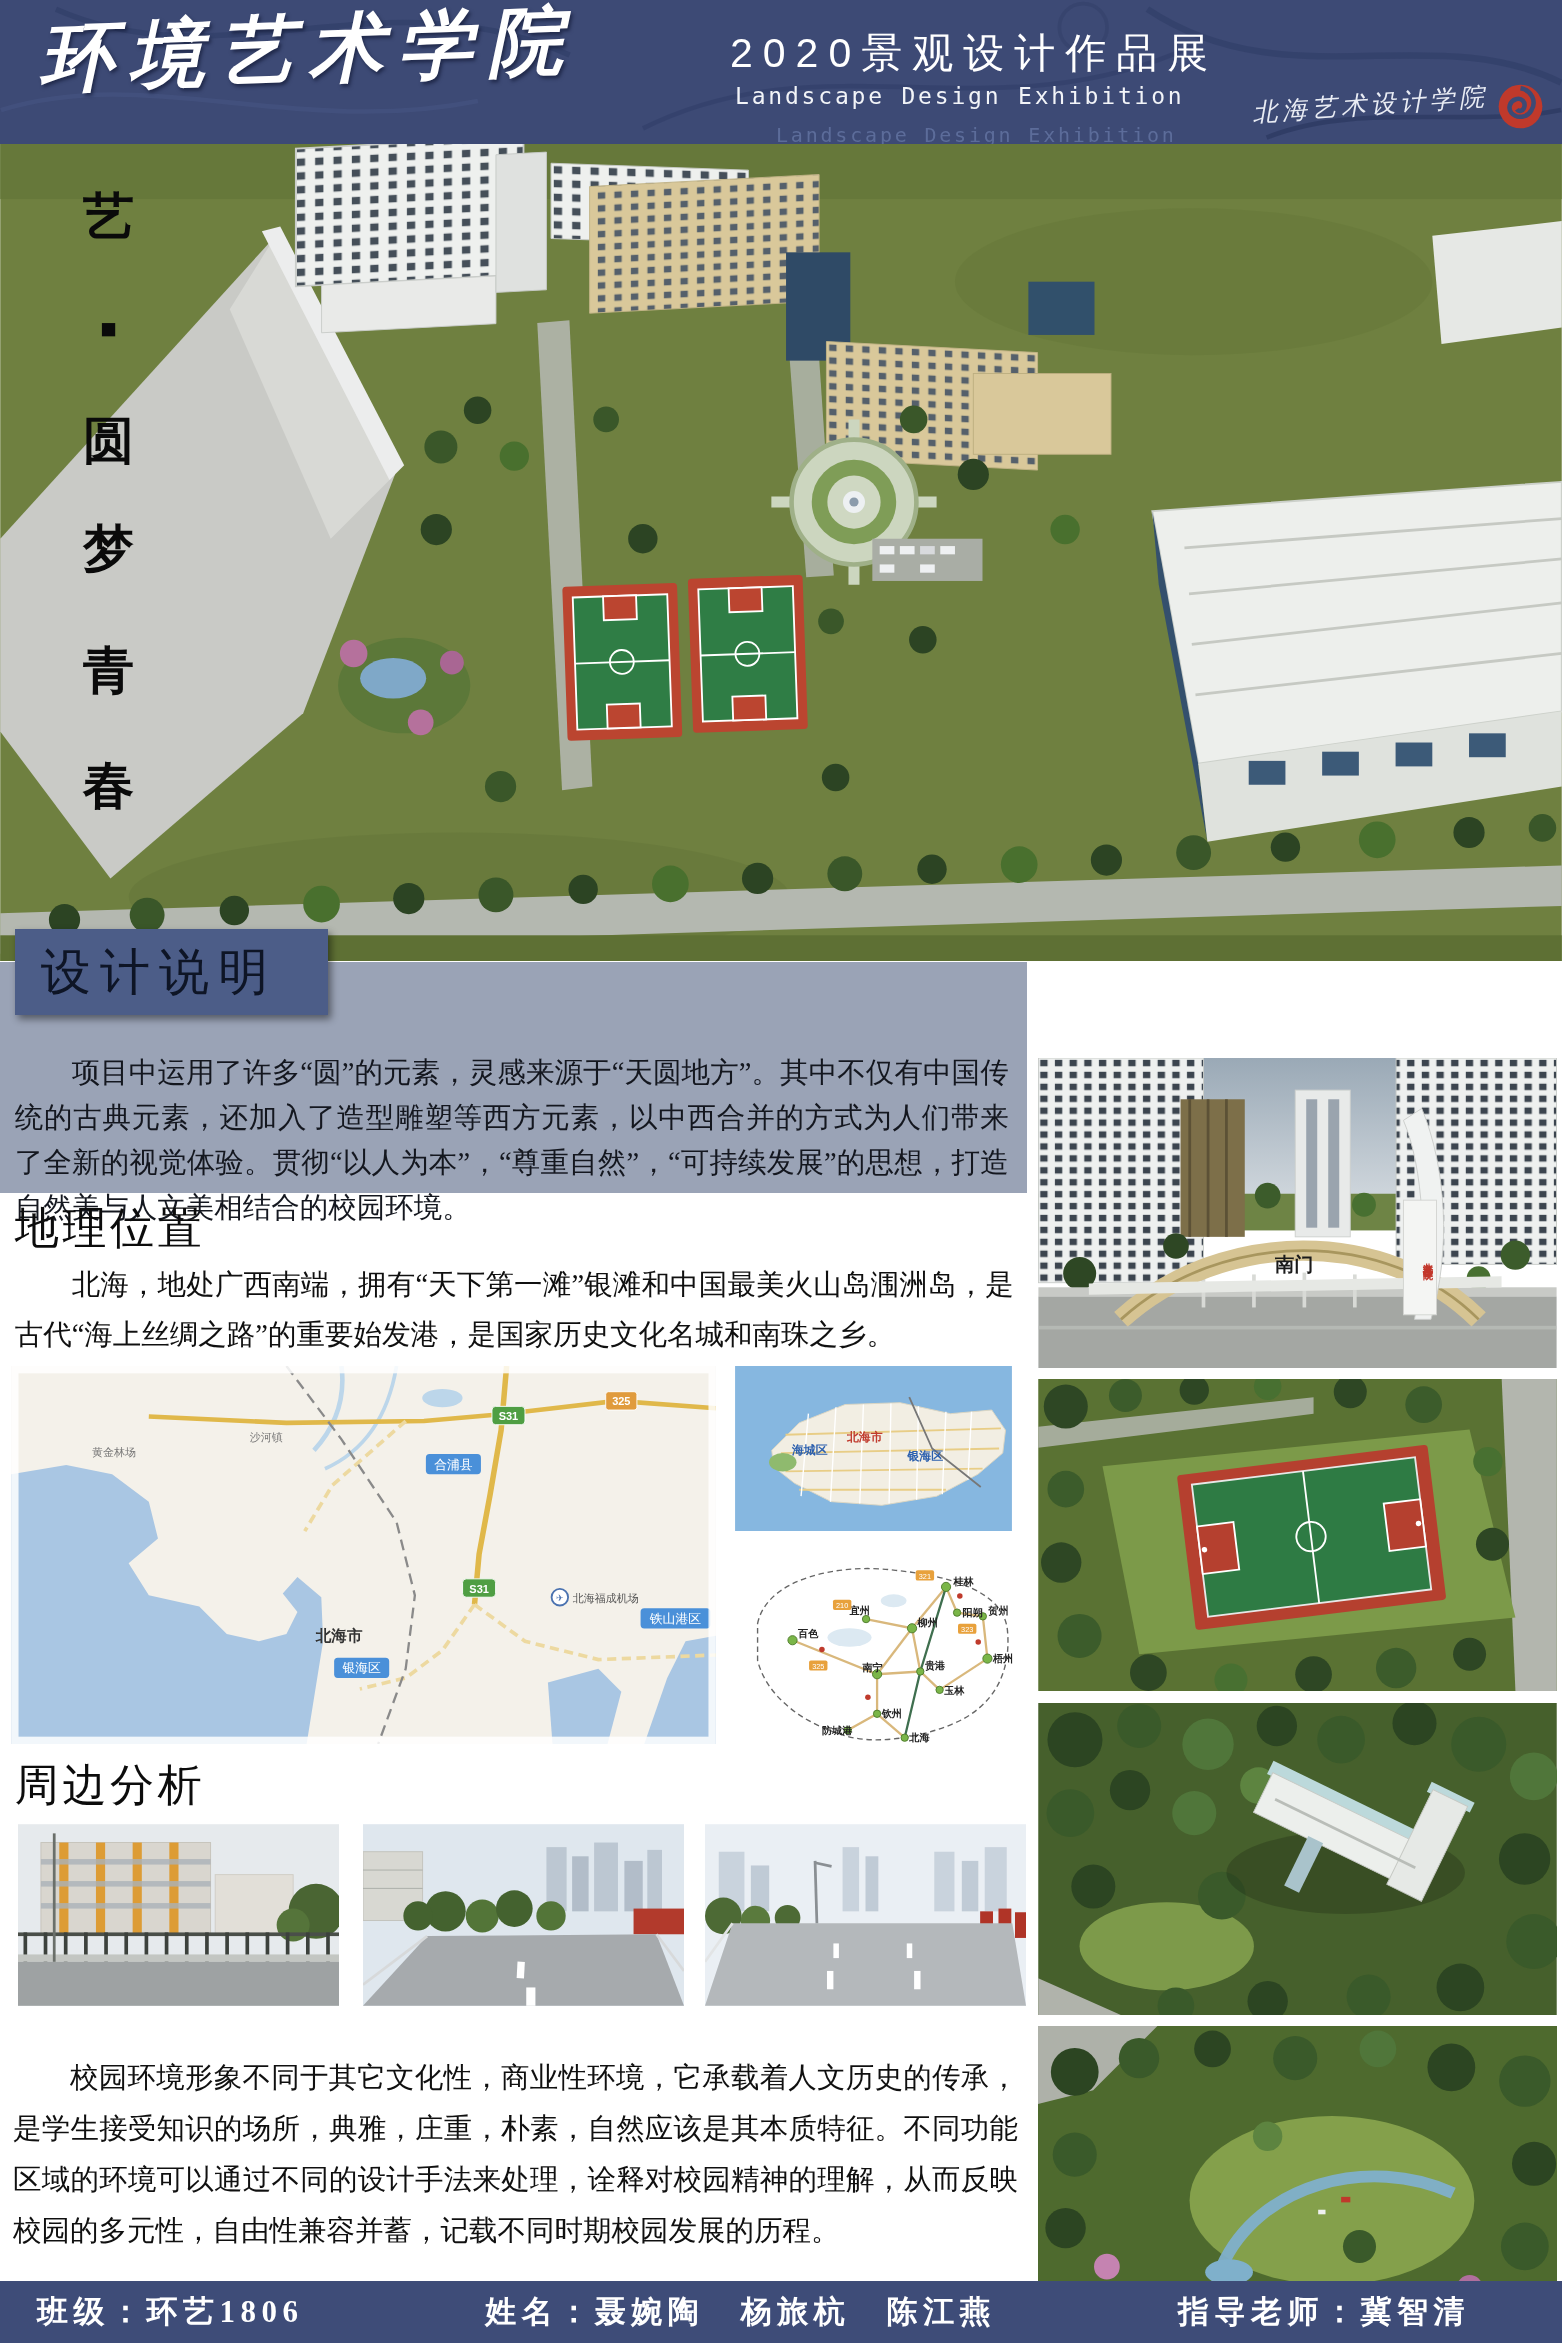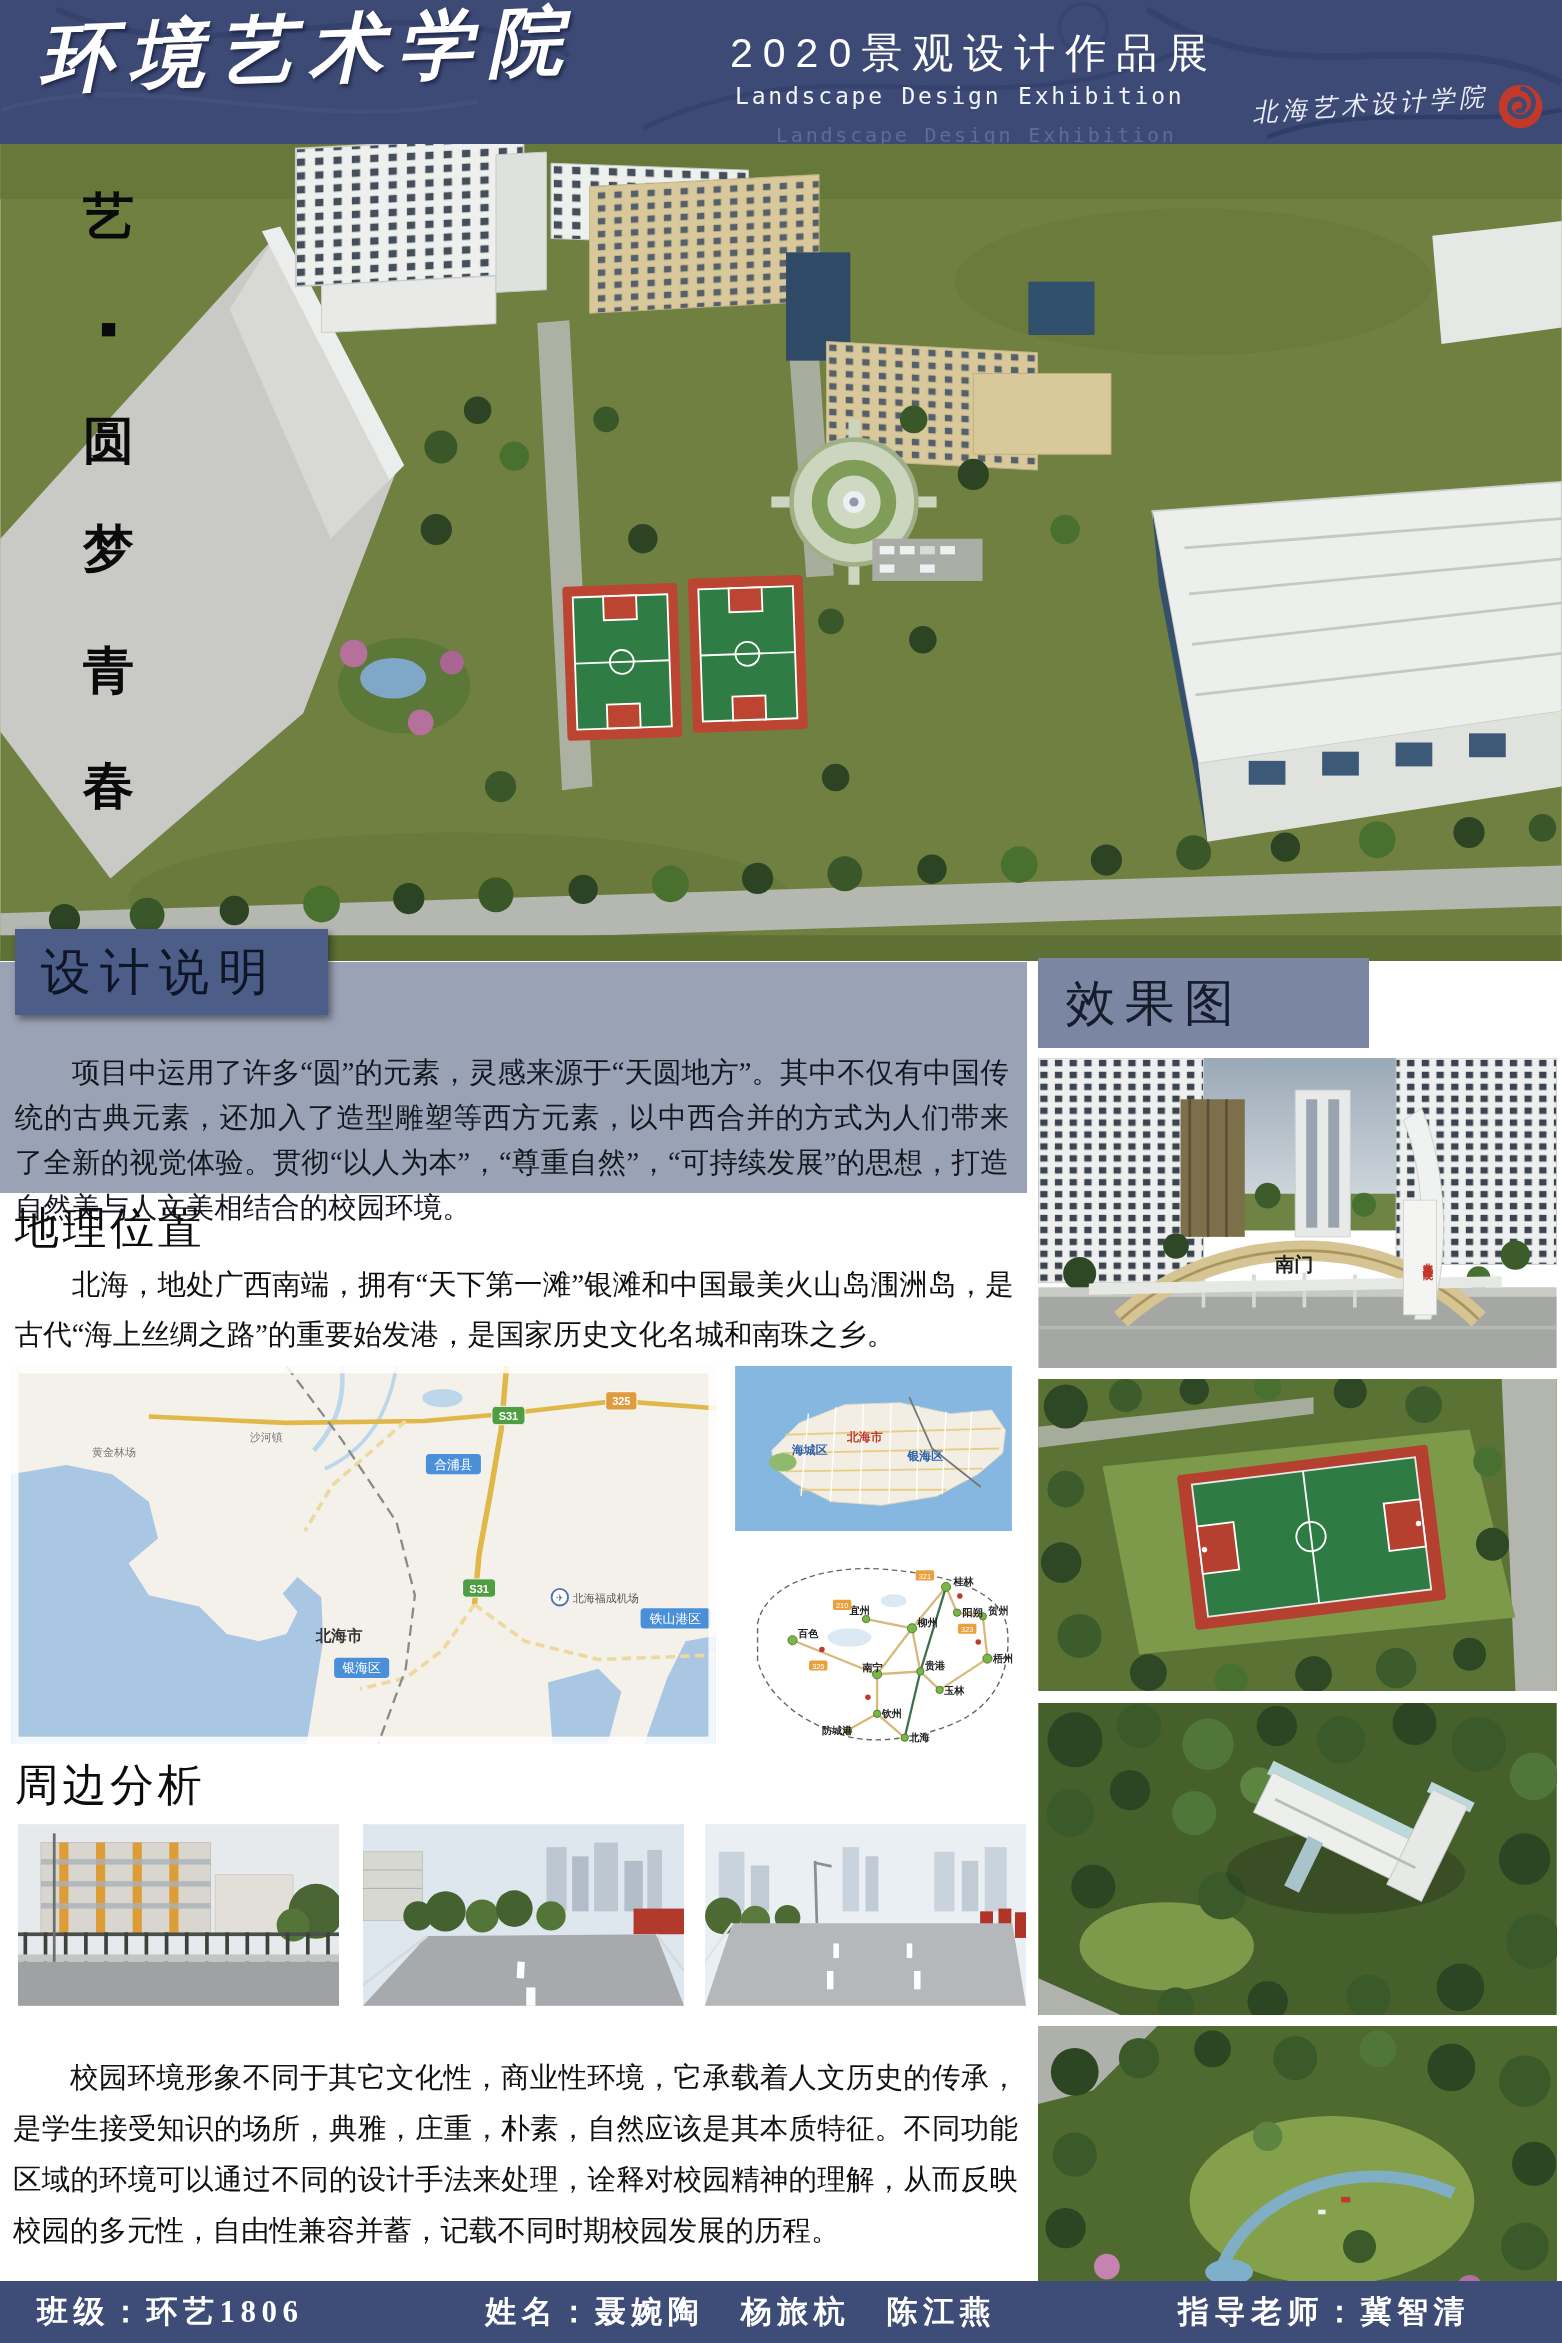--- a/index.html
+++ b/index.html
@@ -480,23 +480,20 @@
       <rect x="220" y="130" width="6" height="16" fill="#ffffff"></rect>
         <rect x="228" y="160" width="7" height="20" fill="#ffffff"></rect>
       <line x1="30" y1="108" x2="0" y2="150" stroke="#e2e4e5" stroke-width="3"></line>
       <line x1="120" y1="40" x2="122" y2="108" stroke="#8a8f93" stroke-width="3"></line>
       <line x1="120" y1="42" x2="138" y2="46" stroke="#8a8f93" stroke-width="3"></line>
     </svg>
   </div>
 
   <div class="conclusion">校园环境形象不同于其它文化性，商业性环境，它承载着人文历史的传承，是学生接受知识的场所，典雅，庄重，朴素，自然应该是其本质特征。不同功能区域的环境可以通过不同的设计手法来处理，诠释对校园精神的理解，从而反映校园的多元性，自由性兼容并蓄，记载不同时期校园发展的历程。</div>
 
-  <div class="fx-title-box">
-    <span>效果图</span>
-  </div>
 
   <div class="fx fx1">
     <svg width="519" height="310" viewBox="0 0 565 338">
       <defs>
         <linearGradient id="sky1" x1="0" y1="0" x2="0" y2="1">
           <stop offset="0" stop-color="#9aa9b6"></stop>
             <stop offset="1" stop-color="#d7dde2"></stop>
         </linearGradient>
         <pattern id="fw" width="16" height="13" patternUnits="userSpaceOnUse">
           <rect width="16" height="13" fill="#eef0ef"></rect>

